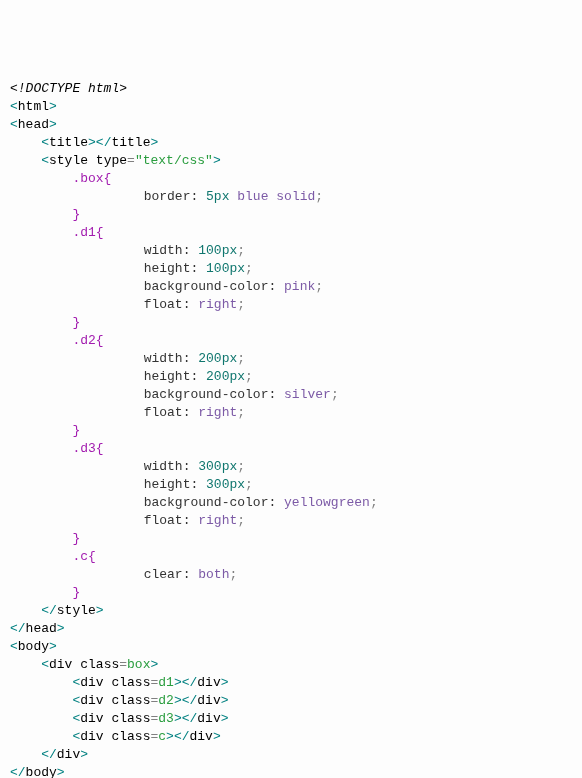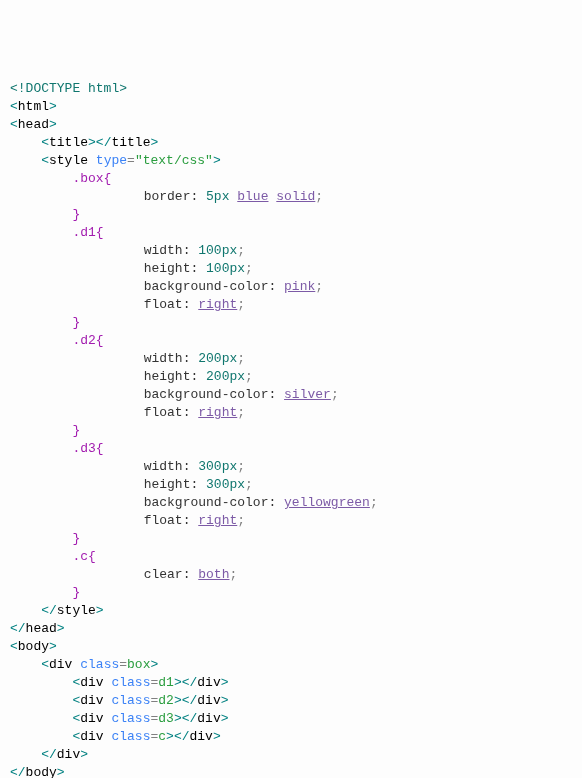--- a/index.html
+++ b/index.html
@@ -7,29 +7,29 @@
     padding: 8px 10px;
     background: #fdfdfd;
     font-family: Consolas, Monaco, "Courier New", monospace;
     font-size: 13px;
     line-height: 18px;
     color: #333;
     white-space: pre;
   }
   .line { display: block; }
   .punc    { color: #808080; }
-  .doctype { color: #0f766e; }
+  .doctype { color: #000000; font-style: italic; }
   .tag     { color: #000000; }
   .angle   { color: #008080; }
-  .attr    { color: #3b82f6; }
+  .attr    { color: #000000; }
   .val     { color: #2a9d3f; }
   .sel     { color: #a21caf; }
   .prop    { color: #333333; padding-left: 40px; }
   .num     { color: #0f766e; }
-  .kw      { color: #7c5aa6; text-decoration: underline; }
+  .kw      { color: #7c5aa6; }
   .colon   { color: #333333; }
 </style>
 </head>
 <body>
 
 
 
 <div><span class="line"><span class="doctype">&lt;!DOCTYPE html&gt;</span></span><span class="line"><span class="angle">&lt;</span><span class="tag">html</span><span class="angle">&gt;</span></span><span class="line"><span class="angle">&lt;</span><span class="tag">head</span><span class="angle">&gt;</span></span><span class="line"><span class="angle">    &lt;</span><span class="tag">title</span><span class="angle">&gt;&lt;/</span><span class="tag">title</span><span class="angle">&gt;</span></span><span class="line"><span class="angle">    &lt;</span><span class="tag">style</span><span> </span><span class="attr">type</span><span class="punc">=</span><span class="val">"text/css"</span><span class="angle">&gt;</span></span><span class="line"><span class="sel">        .box{</span></span><span class="line"><span>            </span><span class="prop">border</span><span class="colon">: </span><span class="num">5px</span><span> </span><span class="kw">blue</span><span> </span><span class="kw">solid</span><span class="punc">;</span></span><span class="line"><span class="sel">        }</span></span><span class="line"><span class="sel">        .d1{</span></span><span class="line"><span>            </span><span class="prop">width</span><span class="colon">: </span><span class="num">100px</span><span class="punc">;</span></span><span class="line"><span>            </span><span class="prop">height</span><span class="colon">: </span><span class="num">100px</span><span class="punc">;</span></span><span class="line"><span>            </span><span class="prop">background-color</span><span class="colon">: </span><span class="kw">pink</span><span class="punc">;</span></span><span class="line"><span>            </span><span class="prop">float</span><span class="colon">: </span><span class="kw">right</span><span class="punc">;</span></span><span class="line"><span class="sel">        }</span></span><span class="line"><span class="sel">        .d2{</span></span><span class="line"><span>            </span><span class="prop">width</span><span class="colon">: </span><span class="num">200px</span><span class="punc">;</span></span><span class="line"><span>            </span><span class="prop">height</span><span class="colon">: </span><span class="num">200px</span><span class="punc">;</span></span><span class="line"><span>            </span><span class="prop">background-color</span><span class="colon">: </span><span class="kw">silver</span><span class="punc">;</span></span><span class="line"><span>            </span><span class="prop">float</span><span class="colon">: </span><span class="kw">right</span><span class="punc">;</span></span><span class="line"><span class="sel">        }</span></span><span class="line"><span class="sel">        .d3{</span></span><span class="line"><span>            </span><span class="prop">width</span><span class="colon">: </span><span class="num">300px</span><span class="punc">;</span></span><span class="line"><span>            </span><span class="prop">height</span><span class="colon">: </span><span class="num">300px</span><span class="punc">;</span></span><span class="line"><span>            </span><span class="prop">background-color</span><span class="colon">: </span><span class="kw">yellowgreen</span><span class="punc">;</span></span><span class="line"><span>            </span><span class="prop">float</span><span class="colon">: </span><span class="kw">right</span><span class="punc">;</span></span><span class="line"><span class="sel">        }</span></span><span class="line"><span class="sel">        .c{</span></span><span class="line"><span>            </span><span class="prop">clear</span><span class="colon">: </span><span class="kw">both</span><span class="punc">;</span></span><span class="line"><span class="sel">        }</span></span><span class="line"><span class="angle">    &lt;/</span><span class="tag">style</span><span class="angle">&gt;</span></span><span class="line"><span class="angle">&lt;/</span><span class="tag">head</span><span class="angle">&gt;</span></span><span class="line"><span class="angle">&lt;</span><span class="tag">body</span><span class="angle">&gt;</span></span><span class="line"><span></span></span><span class="line"><span class="angle">    &lt;</span><span class="tag">div</span><span> </span><span class="attr">class</span><span class="punc">=</span><span class="val">box</span><span class="angle">&gt;</span></span><span class="line"><span class="angle">        &lt;</span><span class="tag">div</span><span> </span><span class="attr">class</span><span class="punc">=</span><span class="val">d1</span><span class="angle">&gt;&lt;/</span><span class="tag">div</span><span class="angle">&gt;</span></span><span class="line"><span class="angle">        &lt;</span><span class="tag">div</span><span> </span><span class="attr">class</span><span class="punc">=</span><span class="val">d2</span><span class="angle">&gt;&lt;/</span><span class="tag">div</span><span class="angle">&gt;</span></span><span class="line"><span class="angle">        &lt;</span><span class="tag">div</span><span> </span><span class="attr">class</span><span class="punc">=</span><span class="val">d3</span><span class="angle">&gt;&lt;/</span><span class="tag">div</span><span class="angle">&gt;</span></span><span class="line"><span class="angle">        &lt;</span><span class="tag">div</span><span> </span><span class="attr">class</span><span class="punc">=</span><span class="val">c</span><span class="angle">&gt;&lt;/</span><span class="tag">div</span><span class="angle">&gt;</span></span><span class="line"><span class="angle">    &lt;/</span><span class="tag">div</span><span class="angle">&gt;</span></span><span class="line"><span></span></span><span class="line"><span></span></span><span class="line"><span class="angle">&lt;/</span><span class="tag">body</span><span class="angle">&gt;</span></span></div>
 
 

